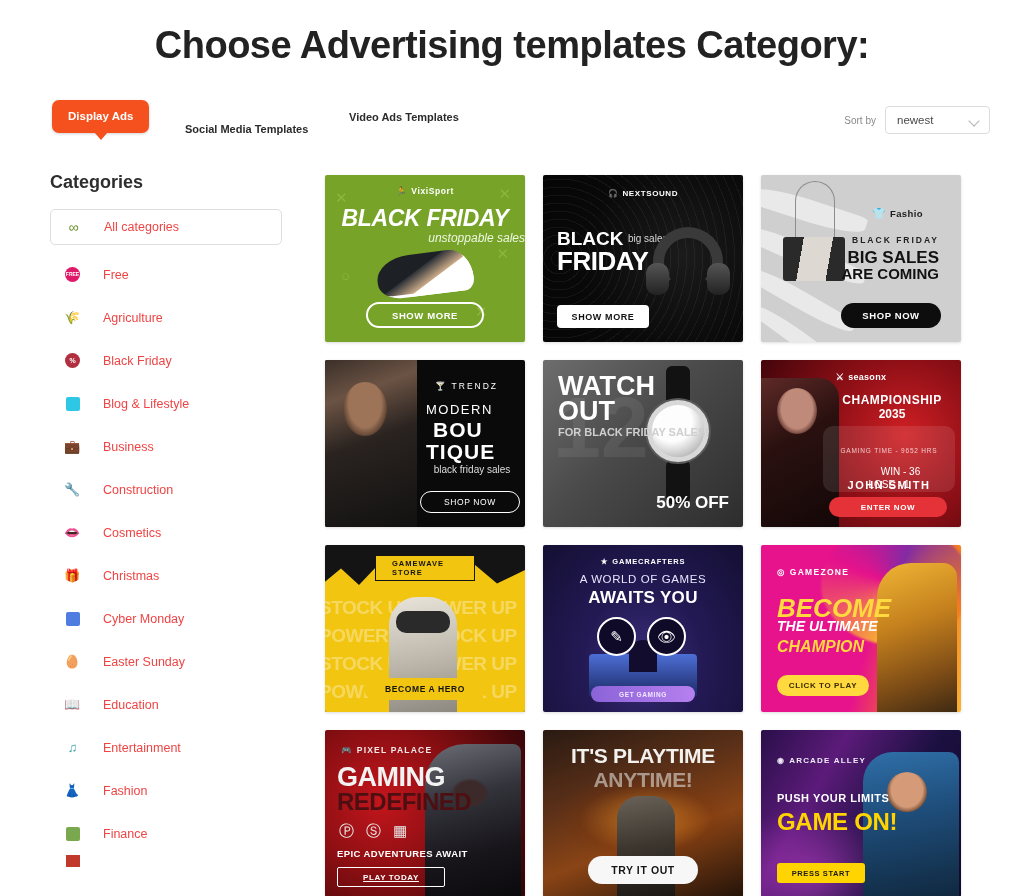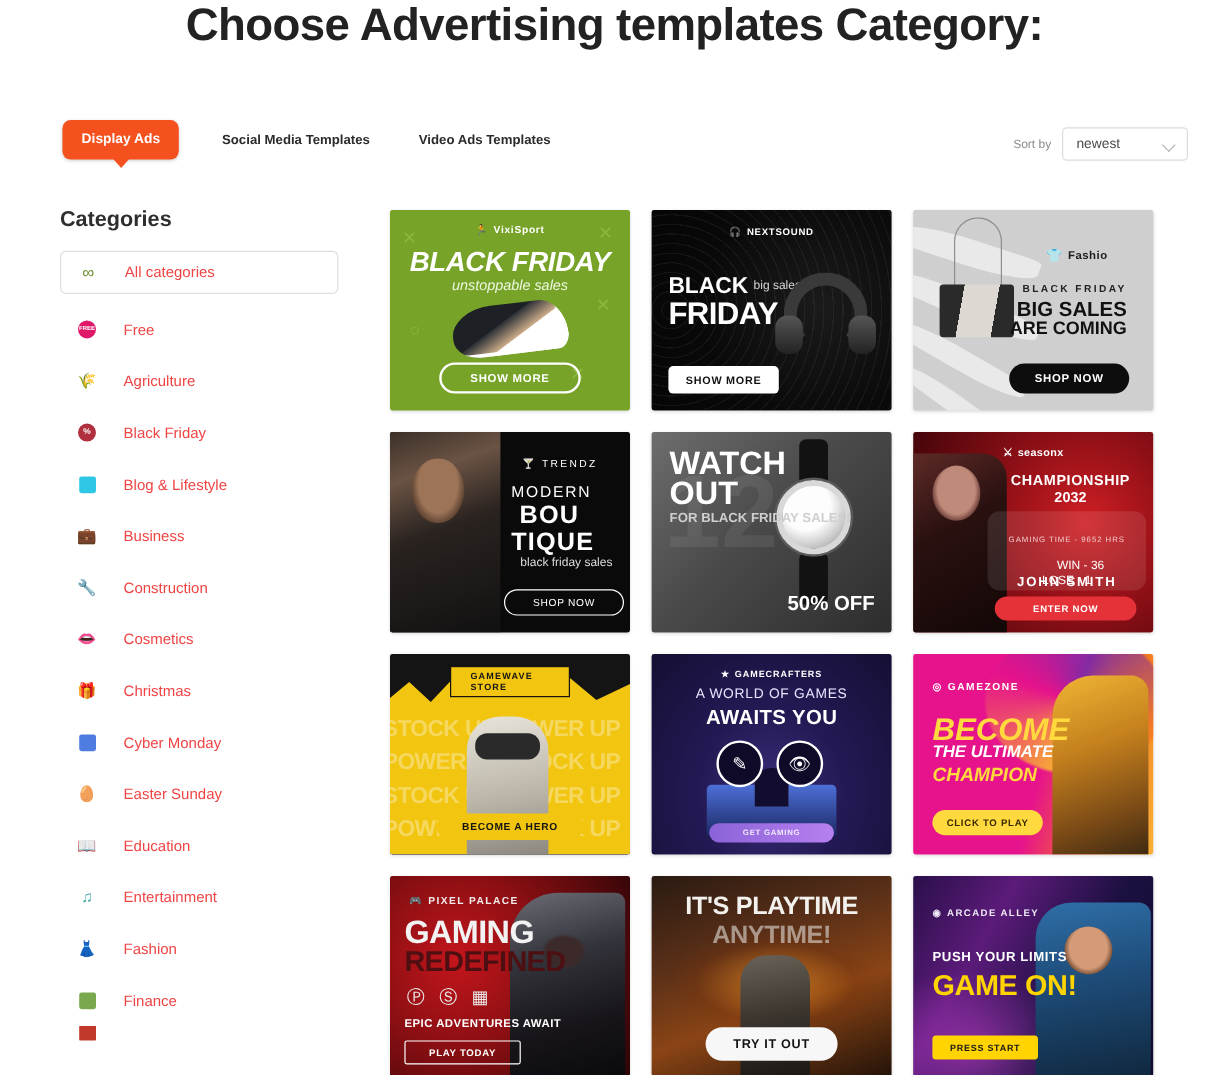--- a/index.html
+++ b/index.html
@@ -11,20 +11,21 @@
   }
   .page { position: relative; width: 1024px; height: 896px; background:#fff; }
 
   
   .page-title {
     text-align: center;
     font-size: 38px;
     font-weight: 700;
     color: #222222;
     letter-spacing: -0.5px;
+    padding-top: 24px;
   }
 
   
   .tabbar {
     position: absolute; top: 100px; left: 0; width: 1024px; height: 44px;
   }
   .tab {
     position: absolute;
     font-size: 11px;
     font-weight: 700;
@@ -45,21 +46,21 @@
   }
   .tab-arrow {
     position: absolute;
     left: 50%; transform: translateX(-50%);
     bottom: -7px;
     width: 0; height: 0;
     border-left: 7px solid transparent;
     border-right: 7px solid transparent;
     border-top: 8px solid #f4511e;
   }
-  .tab-2 { left: 185px; }
+  .tab-2 { left: 185px; margin-top: 12px; }
   .tab-3 { left: 349px; }
 
   .sortwrap {
     position: absolute; right: 34px; top: 106px;
     display: flex; align-items: center; gap: 9px;
   }
   .sort-label { font-size: 10px; color: #8a8a8a; }
   .sort-select {
     width: 105px; height: 28px;
     border: 1px solid #dcdcdc; border-radius: 4px;
@@ -129,21 +130,21 @@
     font-weight: 700; letter-spacing: .6px;
     border-radius: 999px;
   }
 
   
   .c1 { background: #76a328; }
   .c1 .deco { position:absolute; color:#8cb73f; font-size:15px; }
   .c1 .brand { top:11px; left:50%; transform:translateX(-50%); color:#fff; font-size:8.5px; }
   .c1 .t1 { position:absolute; top:30px; left:0; width:100%; text-align:center;
     font-size:23px; font-weight:800; font-style:italic; color:#fff; letter-spacing:-.3px; }
-  .c1 .t2 { position:absolute; top:56px; left:0; width:100%; text-align:center;
+  .c1 .t2 { position:absolute; top:56px; left:0; width:100%; text-align:right;
     font-size:12px; font-style:italic; color:#eef7e0; }
   .c1 .shoe { position:absolute; left:52px; top:78px; width:96px; height:42px;
     background: linear-gradient(150deg,#1d2024 40%,#2f3338 41%, #c9a987 60%, #ffffff 61%);
     border-radius: 50px 34px 14px 34px / 34px 44px 18px 24px; transform: rotate(-7deg);
     box-shadow: inset -8px -6px 0 -3px #fff; }
   .c1 .cta { bottom:14px; left:50%; transform:translateX(-50%);
     width:118px; height:26px; border:2px solid #fff; color:#fff; font-size:9.5px; }
 
   
   .c2 { background: radial-gradient(circle at 70% 48%, #1b1b1b 0%, #090909 60%, #050505 100%); }
@@ -264,21 +265,21 @@
   .c10 { background:radial-gradient(circle at 28% 42%, #c3161c 0%, #8d0f13 40%, #2b0507 100%); }
   .c10 .brand { top:15px; left:16px; color:#f0eaea; font-size:8.5px; letter-spacing:1.2px; }
   .c10 .t1 { position:absolute; top:32px; left:12px; font-size:27px; font-weight:800; color:#f2f2f2; letter-spacing:-.5px; }
   .c10 .t2 { position:absolute; top:58px; left:12px; font-size:24px; font-weight:800; color:#4e0f12; letter-spacing:-.5px; }
   .c10 .plats { position:absolute; top:92px; left:14px; display:flex; gap:12px; color:#e9e9e9; font-size:15px; }
   .c10 .t3 { position:absolute; top:118px; left:12px; font-size:9.5px; font-weight:700; color:#fff; letter-spacing:.4px; }
   .c10 .hero { position:absolute; right:4px; top:14px; width:96px; height:153px;
     background:linear-gradient(165deg,#6c6c74 0%,#33333b 35%,#17151a 70%,#0a090c 100%); border-radius:40px 8px 0 0; }
   .c10 .hero::after { content:""; position:absolute; left:26px; top:34px; width:38px; height:30px;
     background:radial-gradient(ellipse at 50% 50%, #3c2a2a 0 55%, transparent 70%); border-radius:50%; }
-  .c10 .cta { bottom:10px; left:12px; width:97px; height:20px; border:1px solid #fff; color:#fff; font-size:8px; border-radius:2px; }
+  .c10 .cta { bottom:10px; left:12px; width:108px; height:20px; border:1px solid #fff; color:#fff; font-size:8px; border-radius:2px;text-decoration:underline; }
 
   
   .c11 { background:linear-gradient(160deg,#2a1a12 0%,#5b3018 35%,#8a4415 62%,#241309 100%); }
   .c11 .burst { position:absolute; left:18px; top:46px; width:170px; height:86px;
     background:radial-gradient(ellipse at 50% 50%, rgba(255,160,40,.55) 0%, rgba(120,50,10,.25) 55%, transparent 75%); }
   .c11 .t1 { position:absolute; top:14px; left:0; width:100%; text-align:center; font-size:21px; font-weight:800; color:#f3f1ee; letter-spacing:-.3px; }
   .c11 .t2 { position:absolute; top:38px; left:0; width:100%; text-align:center; font-size:21px; font-weight:800; color:#ddd8d2; letter-spacing:-.3px; opacity:.62; }
   .c11 .man { position:absolute; left:74px; top:66px; width:58px; height:101px;
     background:linear-gradient(170deg,#6a6258 0%,#3b352e 50%,#1b1713 100%); border-radius:22px 22px 0 0; }
   .c11 .cta { bottom:13px; left:50%; transform:translateX(-50%); width:110px; height:28px; background:#f7f7f7; color:#141414; font-size:10.5px; }
@@ -478,21 +479,21 @@
       <div class="off">50% OFF</div>
     </div>
 
     <div class="card c6">
       <div class="person"></div>
       <div class="brand">
         <span>⚔</span>
         <span>seasonx</span>
       </div>
       <div class="t1">CHAMPIONSHIP</div>
-      <div class="t2">2032</div>
+      <div class="t2">2035</div>
       <div class="panel"></div>
       <div class="n">JOHN SMITH</div>
       <div class="g">GAMING TIME - 9652 HRS</div>
       <div class="w">WIN - 36</div>
       <div class="l">LOSE - 1</div>
       <div class="cta">ENTER NOW</div>
     </div>
 
     <div class="card c7">
       <div class="yellow"></div>

